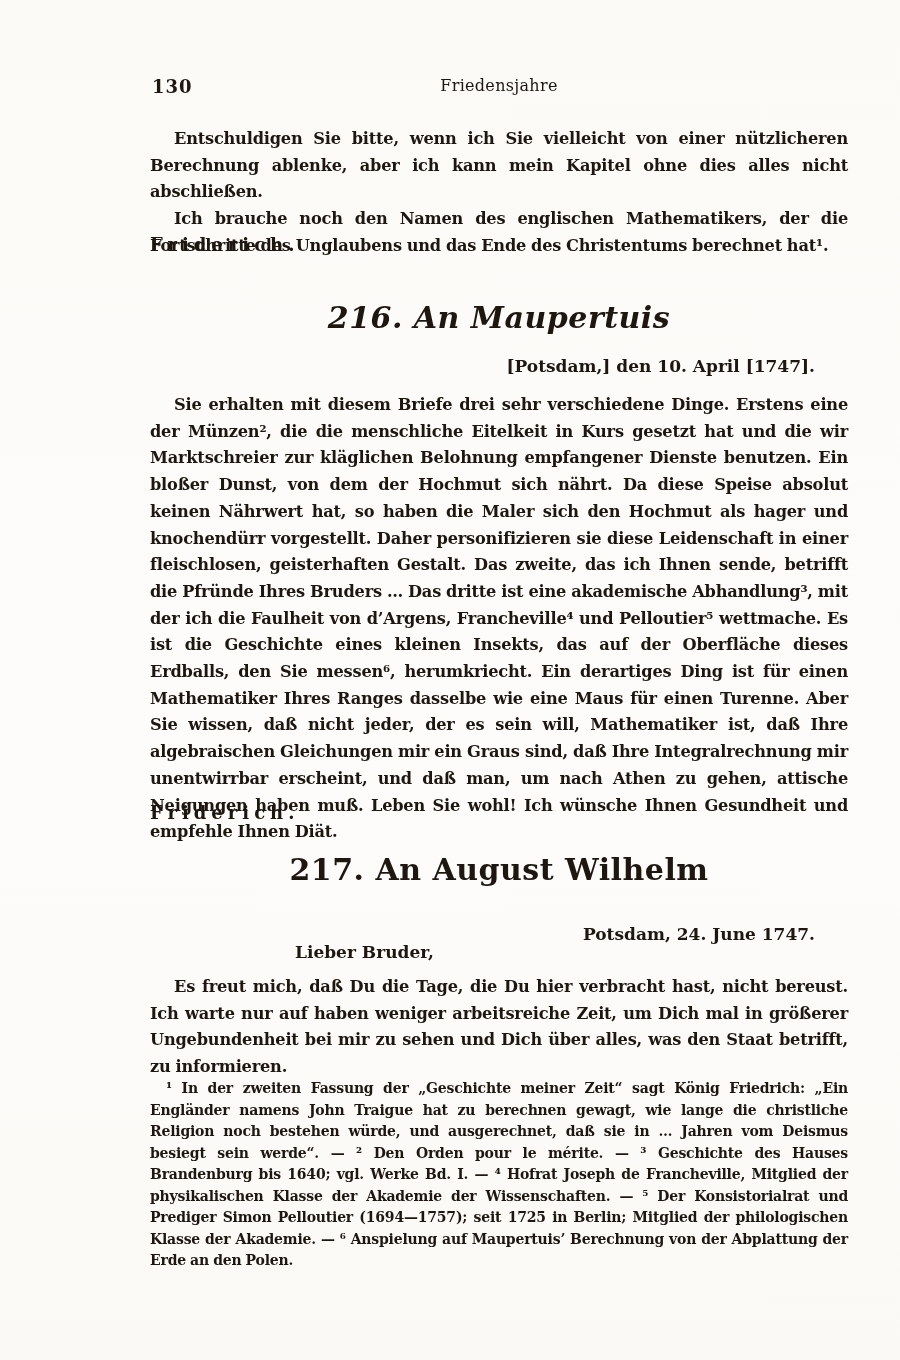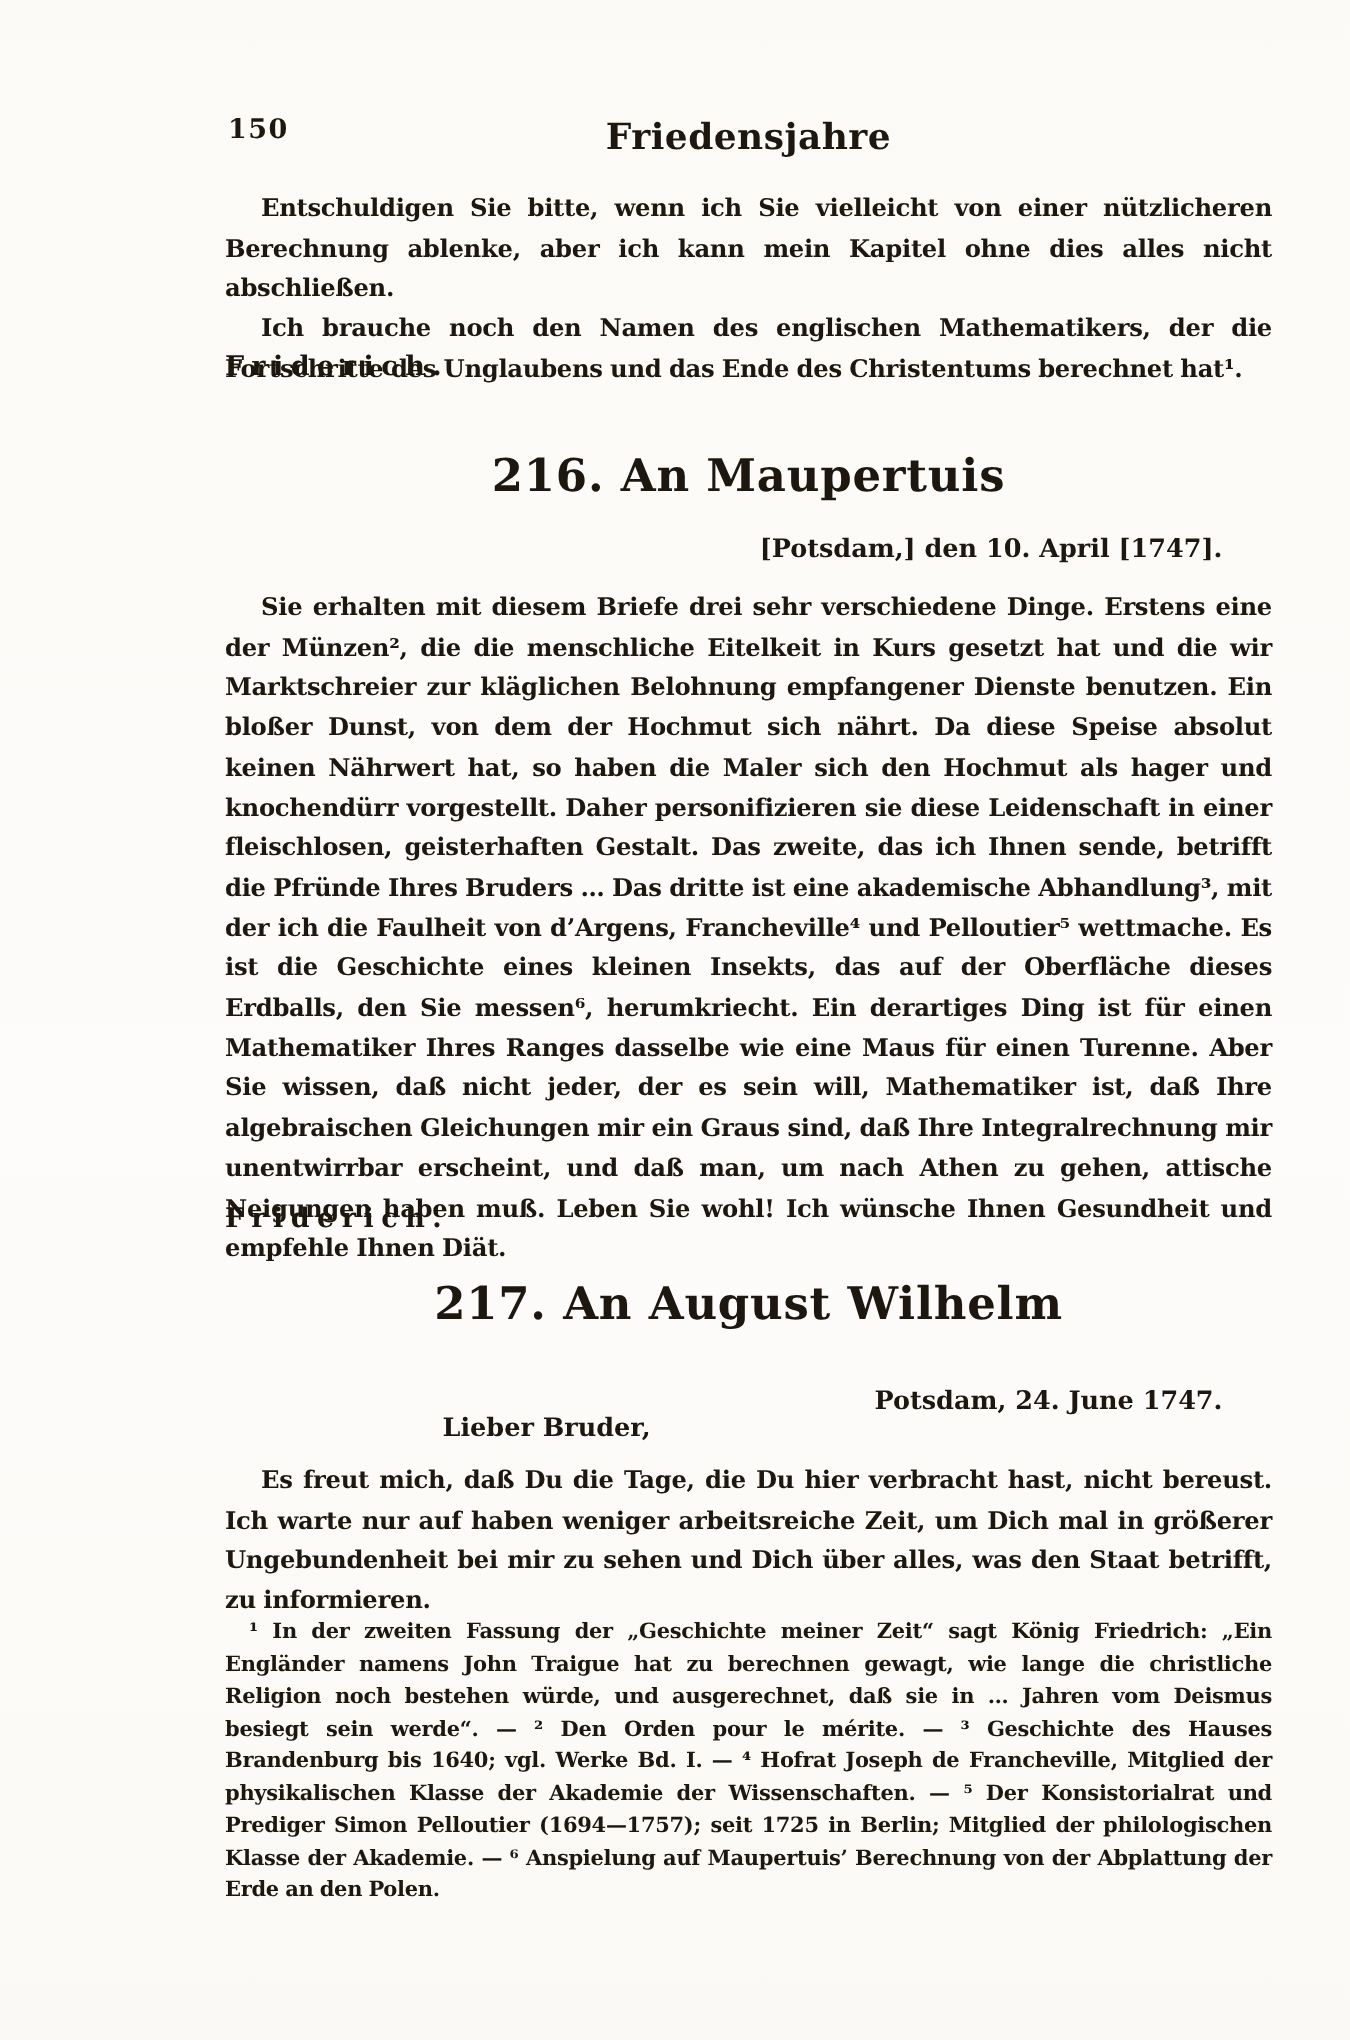--- a/index.html
+++ b/index.html
@@ -21,21 +21,21 @@
 
   
   .runhead { top: 76px; height: 24px; }
   .pagenum {
     position: absolute; left: 2px; top: 0;
     font-size: 18px; font-weight: 600; letter-spacing: 1px;
   }
   .runtitle {
     position: absolute; left: 0; right: 0; top: 0;
     text-align: center;
-    font-size: 24px; font-weight: 700; letter-spacing: 0.3px;
+    font-size: 16px; font-weight: 400; letter-spacing: 0.3px;
   }
 
   
   .para {
     margin: 0;
     font-size: 16.2px;
     line-height: 26.7px;
     font-weight: 700;
     letter-spacing: -0.2px;
     word-spacing: -0.5px;
@@ -54,21 +54,21 @@
   .sig1 { top: 234px; }
   .sig2 { top: 802px; }
 
   .letterhead {
     margin: 0;
     text-align: center;
     font-size: 30px;
     font-weight: 700;
     letter-spacing: 0.5px;
   }
-  .h216 { top: 300px; }
+  .h216 { top: 300px; font-style: italic; }
   .h217 { top: 852px; }
 
   .dateline {
     text-align: right;
     padding-right: 33px;
     box-sizing: border-box;
     font-size: 17px;
     font-weight: 700;
   }
   .d216 { top: 356px; }
@@ -95,21 +95,21 @@
     text-align: justify;
     text-indent: 16px;
   }
 </style>
 </head>
 <body>
 
 <div class="sheet">
 
   <header class="abs runhead">
-    <span class="pagenum">150</span>
+    <span class="pagenum">130</span>
     <span class="runtitle">Friedensjahre</span>
   </header>
 
   <section class="abs intro">
     <p class="para">Entschuldigen Sie bitte, wenn ich Sie vielleicht von einer nützlicheren Berechnung ablenke, aber ich kann mein Kapitel ohne dies alles nicht abschließen.</p>
     <p class="para">Ich brauche noch den Namen des englischen Mathematikers, der die Fortschritte des Unglaubens und das Ende des Christentums berechnet hat¹.</p>
   </section>
 
   <div class="abs signature sig1">Friderich.</div>
 

